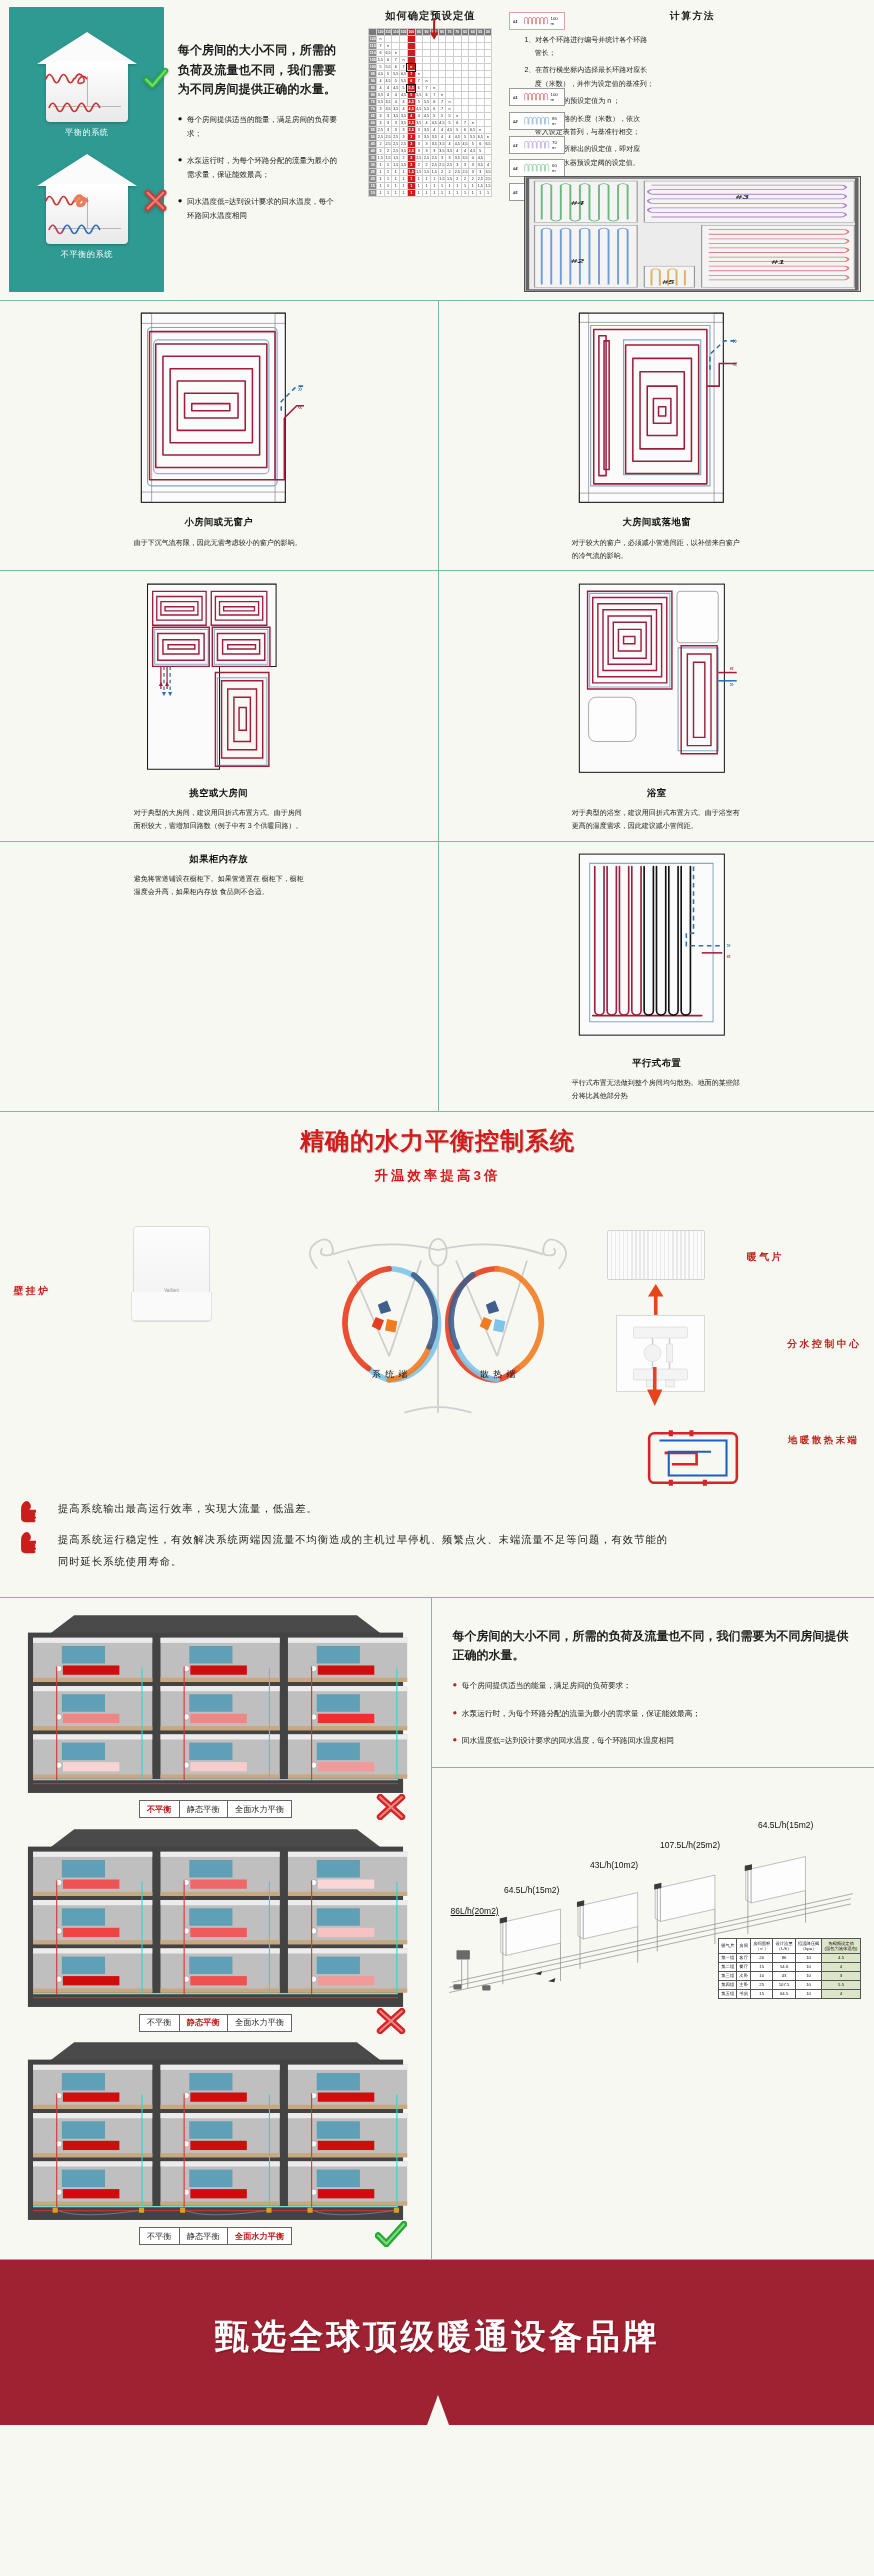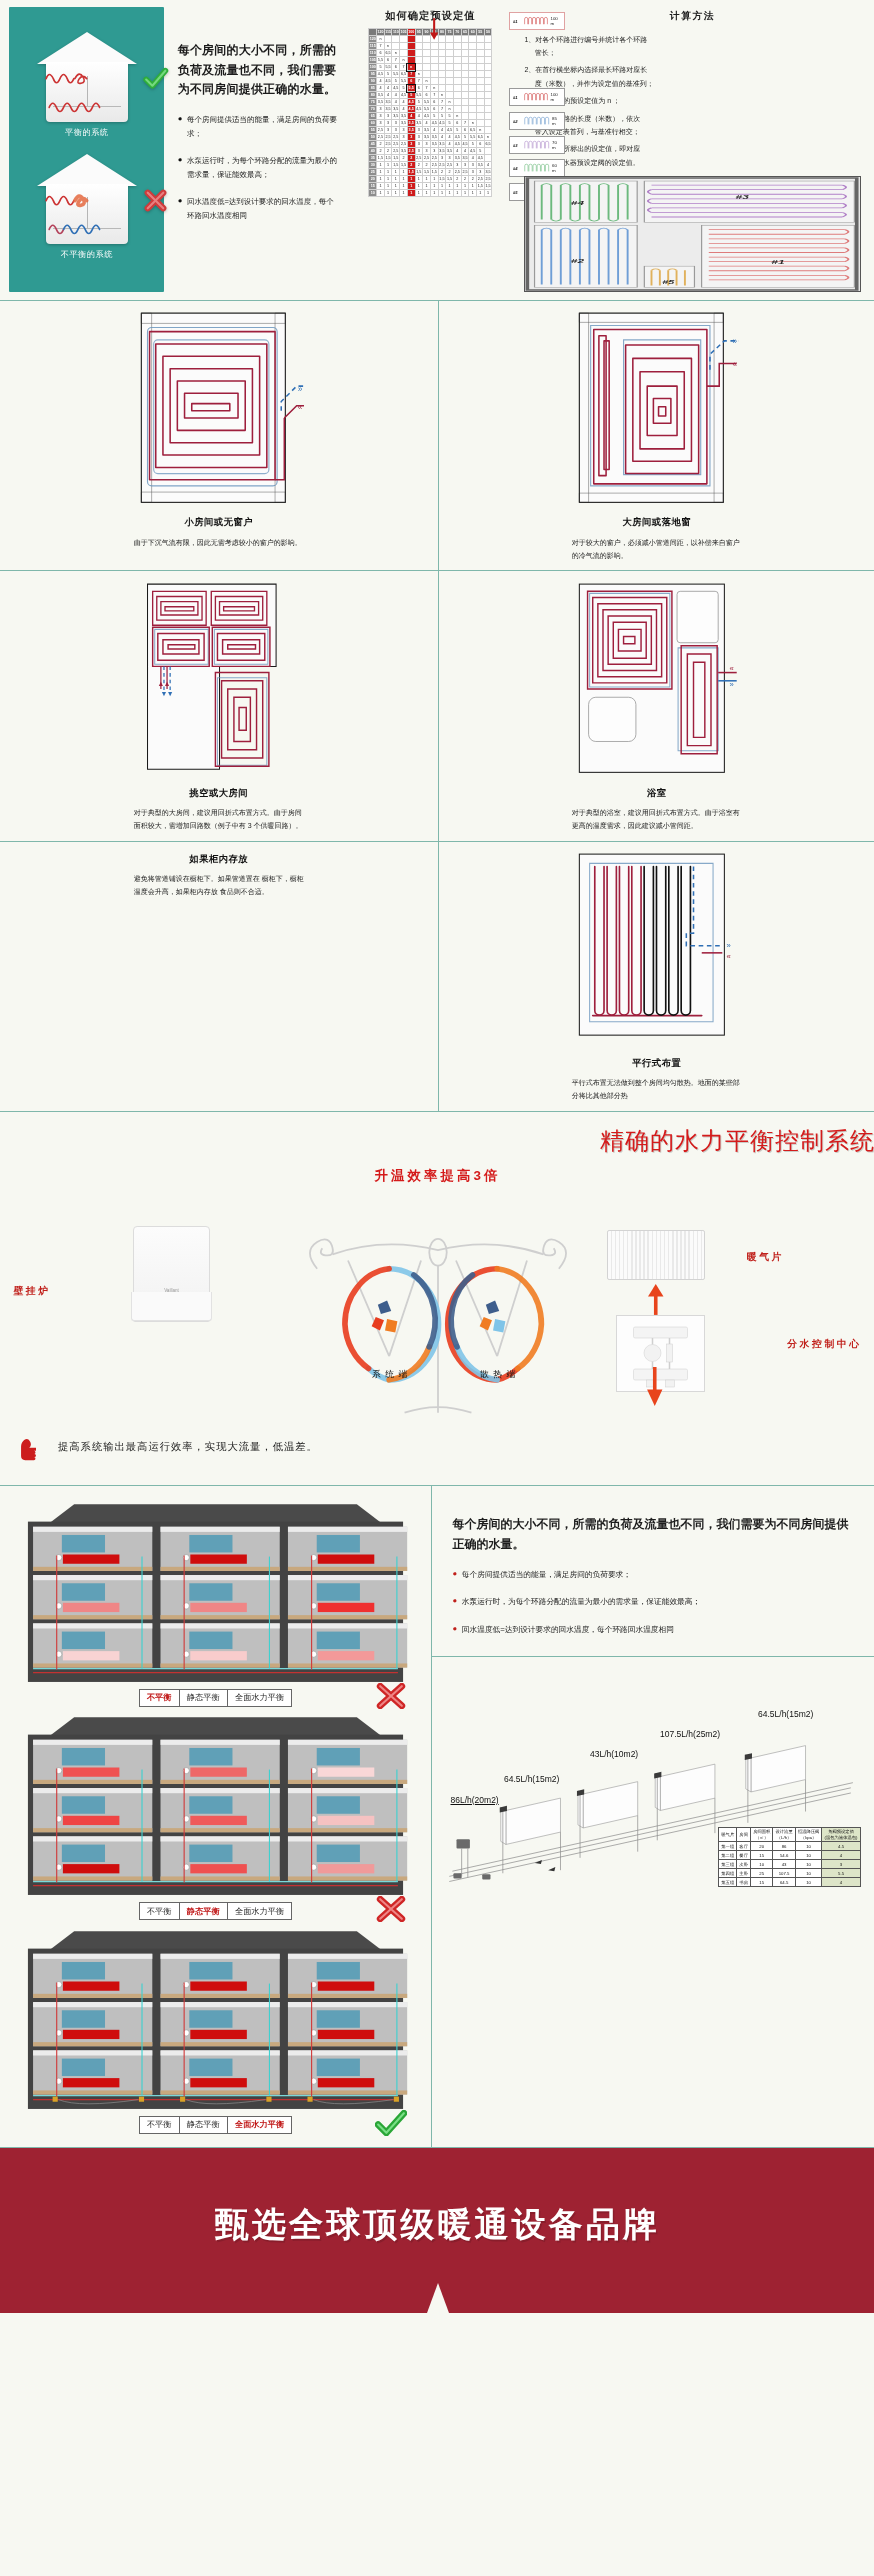--- a/index.html
+++ b/index.html
@@ -92,21 +92,21 @@
   .pat { padding: 8.2px 0 8.2px 0; text-align:center; }
   .pat .canvas { display:flex; justify-content:center; align-items:flex-start; min-height:204px; }
   .pat h4 { margin: 3.1px 0 6.2px 0; font-size:9.3px; font-weight:800; letter-spacing:0.5px; color:#111; }
   .pat p {
     margin: 0 auto; width:170px; font-size:7px; line-height:1.9; text-align:left; color:#1a1a1a;
   }
 
   
   .hero { padding: 13.4px 0 5.2px 0; position:relative; }
   .hero h2 {
-    margin:0; text-align:right; font-size:24px; font-weight:400; color:#d41b1b;
+    margin:0; text-align:center; font-size:24px; font-weight:700; color:#d41b1b;
     letter-spacing:1px; text-shadow: 1px 1px 0 rgba(0,0,0,.18);
   }
   .hero .sub {
     text-align:center; font-size:13.4px; color:#d41b1b; font-weight:700; letter-spacing:3.1px; margin-top:9.3px;
   }
   .hero-stage { position:relative; height:242px; margin-top:2.1px; }
   .lbl-red {
     position:absolute; color:#c0201b; font-size:9.8px; font-weight:700; letter-spacing:2.6px;
   }
   .boiler {
@@ -1074,27 +1074,49 @@
             <rect x="96" y="128" width="18" height="14" fill="#f2f2f2" stroke="#cfcfcf"></rect>
           </svg>
         </div>
         <div class="lbl-red" style="right:13.4px; top:151px;">分水控制中心</div>
         <svg style="position:absolute; right:212px; top:180px;" width="17.5" height="40" viewBox="0 0 34 78">
           <path d="M17 0 L17 48" stroke="#e8441c" stroke-width="7"></path>
           <path d="M2 44 L17 76 L32 44 Z" fill="#e8441c"></path>
         </svg>
       </div>
 
+      <div style="position:relative; height:62px;">
+        <svg style="position:absolute; right:133px; top:-2.1px;" width="98" height="62" viewBox="0 0 190 120">
+          <g stroke="#d8232a" stroke-width="5" fill="none">
+            <path d="M20 12 h150 a10 10 0 0 1 10 10 v76 a10 10 0 0 1 -10 10 h-150 a10 10 0 0 1 -10 -10 v-76 a10 10 0 0 1 10 -10z"></path>
+            <path d="M40 50 h62 v22 h-48"></path>
+          </g>
+          <g stroke="#1f5fbf" stroke-width="4" fill="none">
+            <path d="M30 26 h130 v68 h-112 v-46 h82"></path>
+          </g>
+          <g fill="#d8232a">
+            <path d="M52 6 l0 12 M92 6 l0 12" stroke="#d8232a" stroke-width="8"></path>
+            <path d="M52 102 l0 12 M118 102 l0 12" stroke="#d8232a" stroke-width="8"></path>
+          </g>
+        </svg>
+        <div class="lbl-red" style="right:15.5px; top:5.2px; font-size:9.3px;">地暖散热末端</div>
+      </div>
 
       <div class="thumbs">
         <div class="thumb-row">
           <svg class="thumb-icon" viewBox="0 0 34 46">
             <path d="M10 4 q8 -6 12 4 q3 7 -2 11 h12 a3 3 0 0 1 0 6 h-3 a3 3 0 0 1 0 6 h1 a3 3 0 0 1 0 6 h-1 a3 3 0 0 1 0 6 h-17 q-8 0 -8 -8 v-18 q0 -8 6 -13z" fill="#cc1d1d"></path>
           </svg>
           <div class="thumb-text">提高系统输出最高运行效率，实现大流量，低温差。</div>
+        </div>
+        <div class="thumb-row">
+          <svg class="thumb-icon" viewBox="0 0 34 46">
+            <path d="M10 4 q8 -6 12 4 q3 7 -2 11 h12 a3 3 0 0 1 0 6 h-3 a3 3 0 0 1 0 6 h1 a3 3 0 0 1 0 6 h-1 a3 3 0 0 1 0 6 h-17 q-8 0 -8 -8 v-18 q0 -8 6 -13z" fill="#cc1d1d"></path>
+          </svg>
+          <div class="thumb-text">提高系统运行稳定性，有效解决系统两端因流量不均衡造成的主机过早停机、频繁点火、末端流量不足等问题，有效节能的同时延长系统使用寿命。</div>
         </div>
       </div>
     </div>
   </div>
 
   <div class="sect">
     <div class="bottom">
       <div class="left">
         <div id="bldgs">
             <div class="bldg-block"><svg width="407" height="185" viewBox="0 0 790 360">

